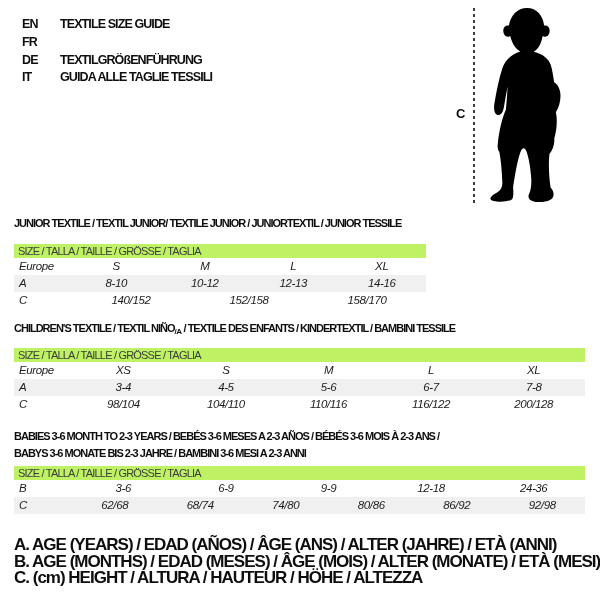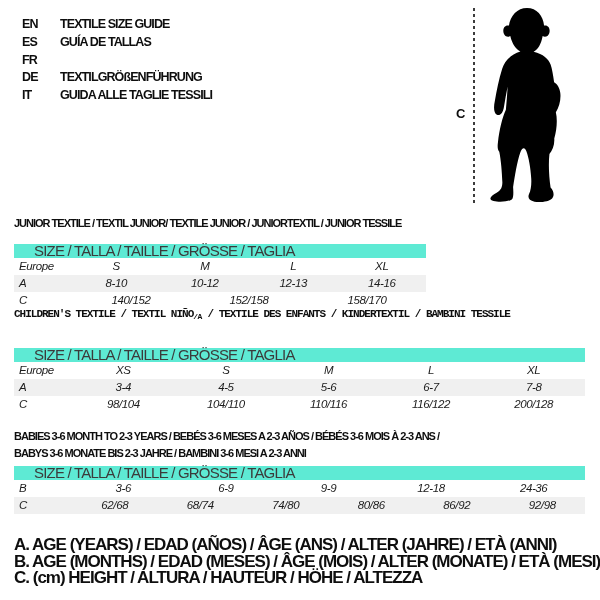--- a/index.html
+++ b/index.html
@@ -18,55 +18,51 @@
   
   .fig-line  { position:absolute; left:473px; top:8px; width:2px; height:196px;
                background:repeating-linear-gradient(to bottom,#3c3c3c 0 3px,transparent 3px 6px); }
   .fig-label { position:absolute; left:456px; top:106px; font-weight:700; font-size:13px; color:#0e0e0e; }
   .fig-svg   { position:absolute; left:483px; top:6px; width:88px; height:200px; }
 
   
   .section-title { position:absolute; left:14px; font-weight:700; font-size:11px;
                    letter-spacing:-1px; white-space:nowrap; color:#0e0e0e; }
   #title-1 { top:217px; }
-  #title-2 { top:308px;font-family:Liberation Mono, monospace; }
+  #title-2 { top:322px; }
   #title-3 { top:428px; line-height:16.5px; }
   .sub { font-size:8px; vertical-align:-2px; letter-spacing:-0.5px; }
 
   
   .size-table { position:absolute; left:14px; }
   #table-1 { top:244px; width:412px; }
   #table-2 { top:348px; width:571px; }
   #table-3 { top:466px; width:571px; }
-  .size-bar { height:14px; background:#5eead4; color:#3b3b3b; font-size:15px;
-              line-height:14px; letter-spacing:-0.8px; padding-left:20px; white-space:nowrap; }
+  .size-bar { height:14px; background:#bef264; color:#3b3b3b; font-size:11px;
+              line-height:14px; letter-spacing:-0.8px; padding-left:4px; white-space:nowrap; }
   .t-row   { display:flex; height:17px; line-height:17px; font-size:11.5px;
              letter-spacing:-0.4px; color:#1c1c1c;font-style:italic; }
   .striped { background:#f0f0f0; }
   .t-label { width:58px; padding-left:5px; }
   .t-cell  { flex:1 1 0; text-align:center; }
 
   
   .footnotes { position:absolute; left:14px; top:537px; }
   .footnote  { font-weight:700; font-size:17px; letter-spacing:-1px;
                line-height:16.6px; color:#0e0e0e; white-space:nowrap; }
 </style>
 </head>
 <body>
 
 <div id="page">
 
   <div class="lang-list">
     <div class="lang-row">
       <span class="lang-code">EN</span>
       <span>TEXTILE SIZE GUIDE</span>
-    </div>
-    <div class="lang-row">
-      <span class="lang-code">ES</span>
-      <span>GUÍA DE TALLAS</span>
     </div>
     <div class="lang-row">
       <span class="lang-code">FR</span>
     </div>
     <div class="lang-row">
       <span class="lang-code">DE</span>
       <span>TEXTILGRÖßENFÜHRUNG</span>
     </div>
     <div class="lang-row">
       <span class="lang-code">IT</span>

